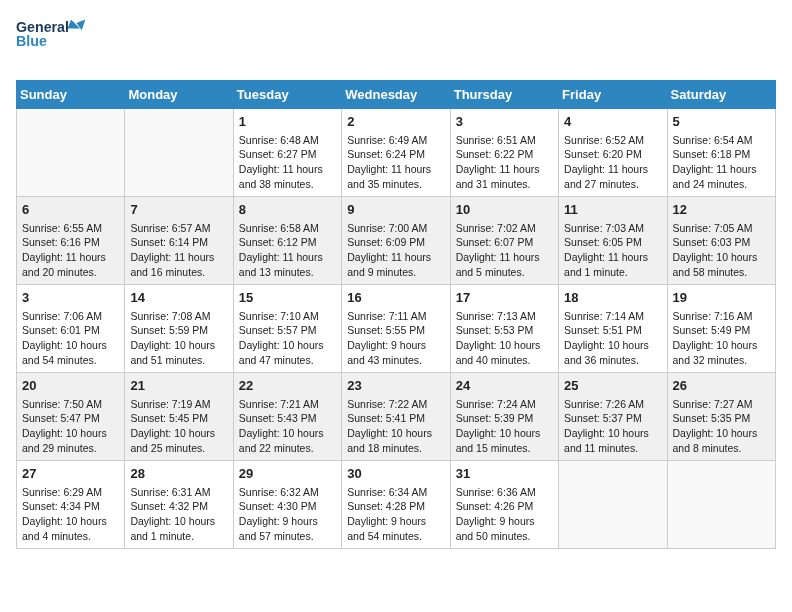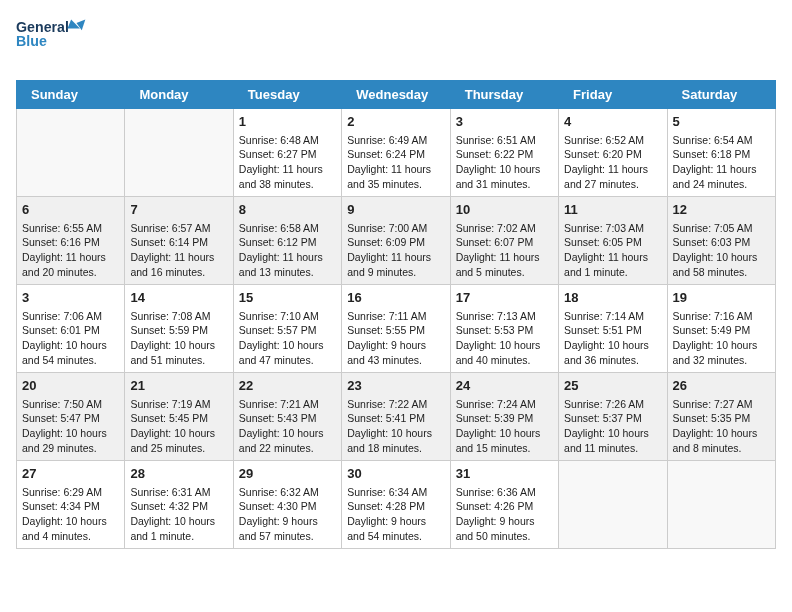--- a/index.html
+++ b/index.html
@@ -35,21 +35,21 @@
     }
     .calendar {
       width: 100%;
       border-collapse: collapse;
       font-size: 11px;
     }
     .calendar th {
       background-color: #2e86c1;
       color: #fff;
       text-align: left;
-      padding: 6px 14px;
+      padding: 6px 3px;
       font-size: 13px;
       font-weight: bold;
       border: 1px solid #2e86c1;
     }
     .calendar td {
       border: 1px solid #ccc;
       vertical-align: top;
       padding: 4px 5px;
       width: 108px;
       min-height: 80px;
@@ -109,21 +109,21 @@
         <th>Friday</th>
         <th>Saturday</th>
       </tr>
   </thead>
   <tbody id="calendar-body">
   <tr class="row-white">
         <td class="empty"></td>
         <td class="empty"></td>
         <td><span class="day-number">1</span><span>Sunrise: 6:48 AM</span><br><span>Sunset: 6:27 PM</span><br><span>Daylight: 11 hours and 38 minutes.</span></td>
         <td><span class="day-number">2</span><span>Sunrise: 6:49 AM</span><br><span>Sunset: 6:24 PM</span><br><span>Daylight: 11 hours and 35 minutes.</span></td>
-        <td><span class="day-number">3</span><span>Sunrise: 6:51 AM</span><br><span>Sunset: 6:22 PM</span><br><span>Daylight: 10 hours and 31 minutes.</span></td>
+        <td><span class="day-number">3</span><span>Sunrise: 6:51 AM</span><br><span>Sunset: 6:22 PM</span><br><span>Daylight: 11 hours and 31 minutes.</span></td>
         <td><span class="day-number">4</span><span>Sunrise: 6:52 AM</span><br><span>Sunset: 6:20 PM</span><br><span>Daylight: 11 hours and 27 minutes.</span></td>
         <td><span class="day-number">5</span><span>Sunrise: 6:54 AM</span><br><span>Sunset: 6:18 PM</span><br><span>Daylight: 11 hours and 24 minutes.</span></td>
       </tr>
       <tr class="row-shaded">
         <td><span class="day-number">6</span><span>Sunrise: 6:55 AM</span><br><span>Sunset: 6:16 PM</span><br><span>Daylight: 11 hours and 20 minutes.</span></td>
         <td><span class="day-number">7</span><span>Sunrise: 6:57 AM</span><br><span>Sunset: 6:14 PM</span><br><span>Daylight: 11 hours and 16 minutes.</span></td>
         <td><span class="day-number">8</span><span>Sunrise: 6:58 AM</span><br><span>Sunset: 6:12 PM</span><br><span>Daylight: 11 hours and 13 minutes.</span></td>
         <td><span class="day-number">9</span><span>Sunrise: 7:00 AM</span><br><span>Sunset: 6:09 PM</span><br><span>Daylight: 11 hours and 9 minutes.</span></td>
         <td><span class="day-number">10</span><span>Sunrise: 7:02 AM</span><br><span>Sunset: 6:07 PM</span><br><span>Daylight: 11 hours and 5 minutes.</span></td>
         <td><span class="day-number">11</span><span>Sunrise: 7:03 AM</span><br><span>Sunset: 6:05 PM</span><br><span>Daylight: 11 hours and 1 minute.</span></td>

